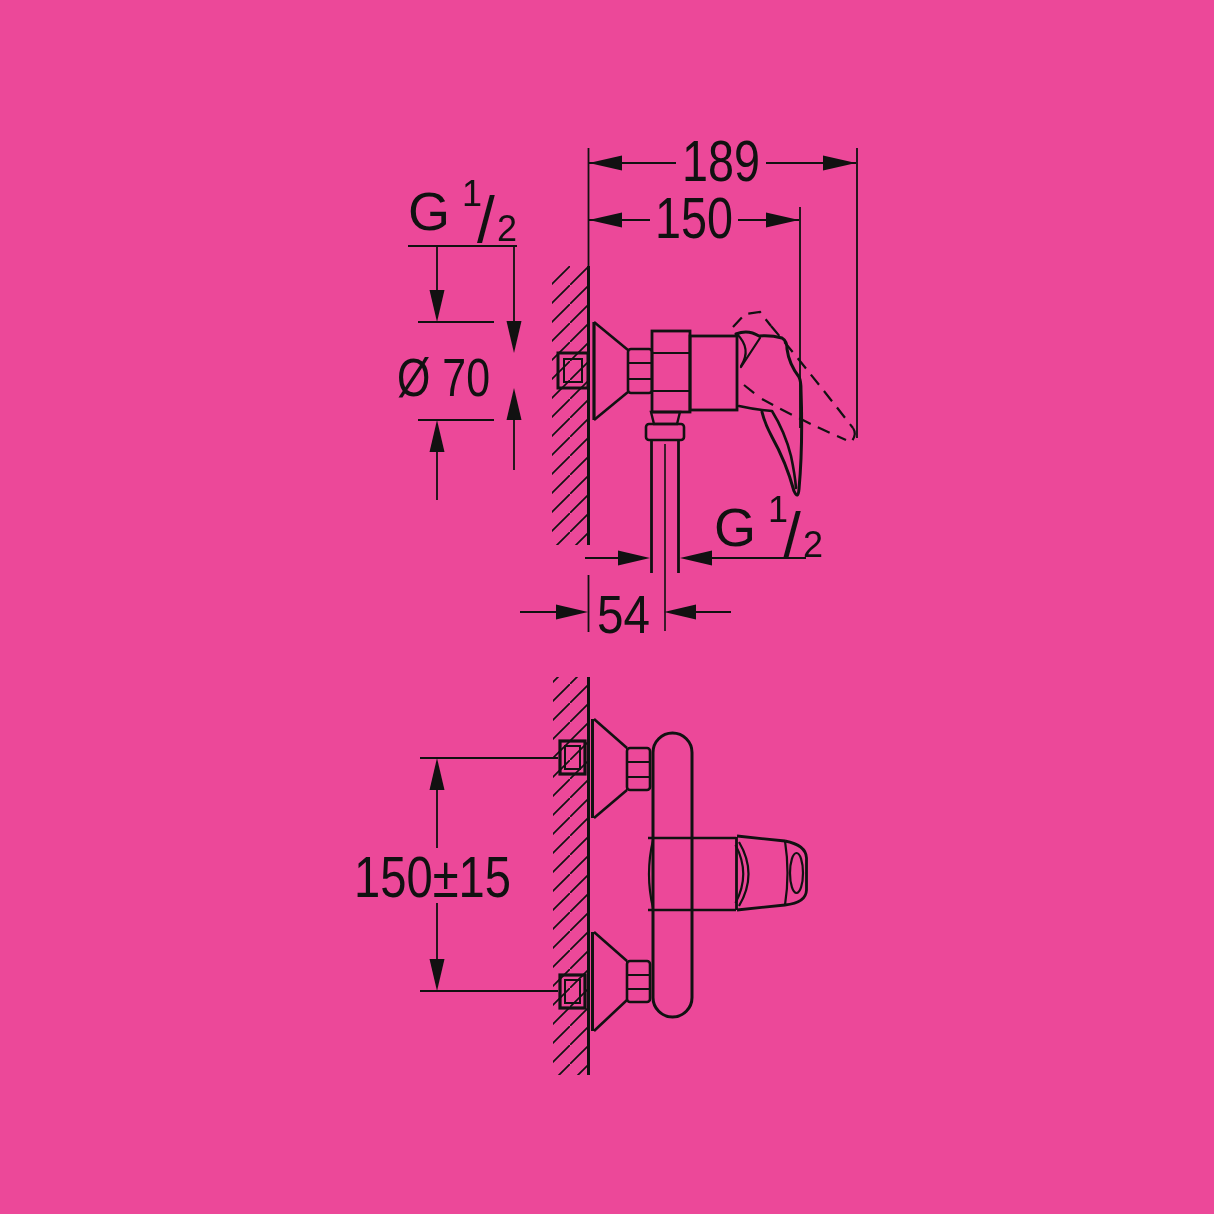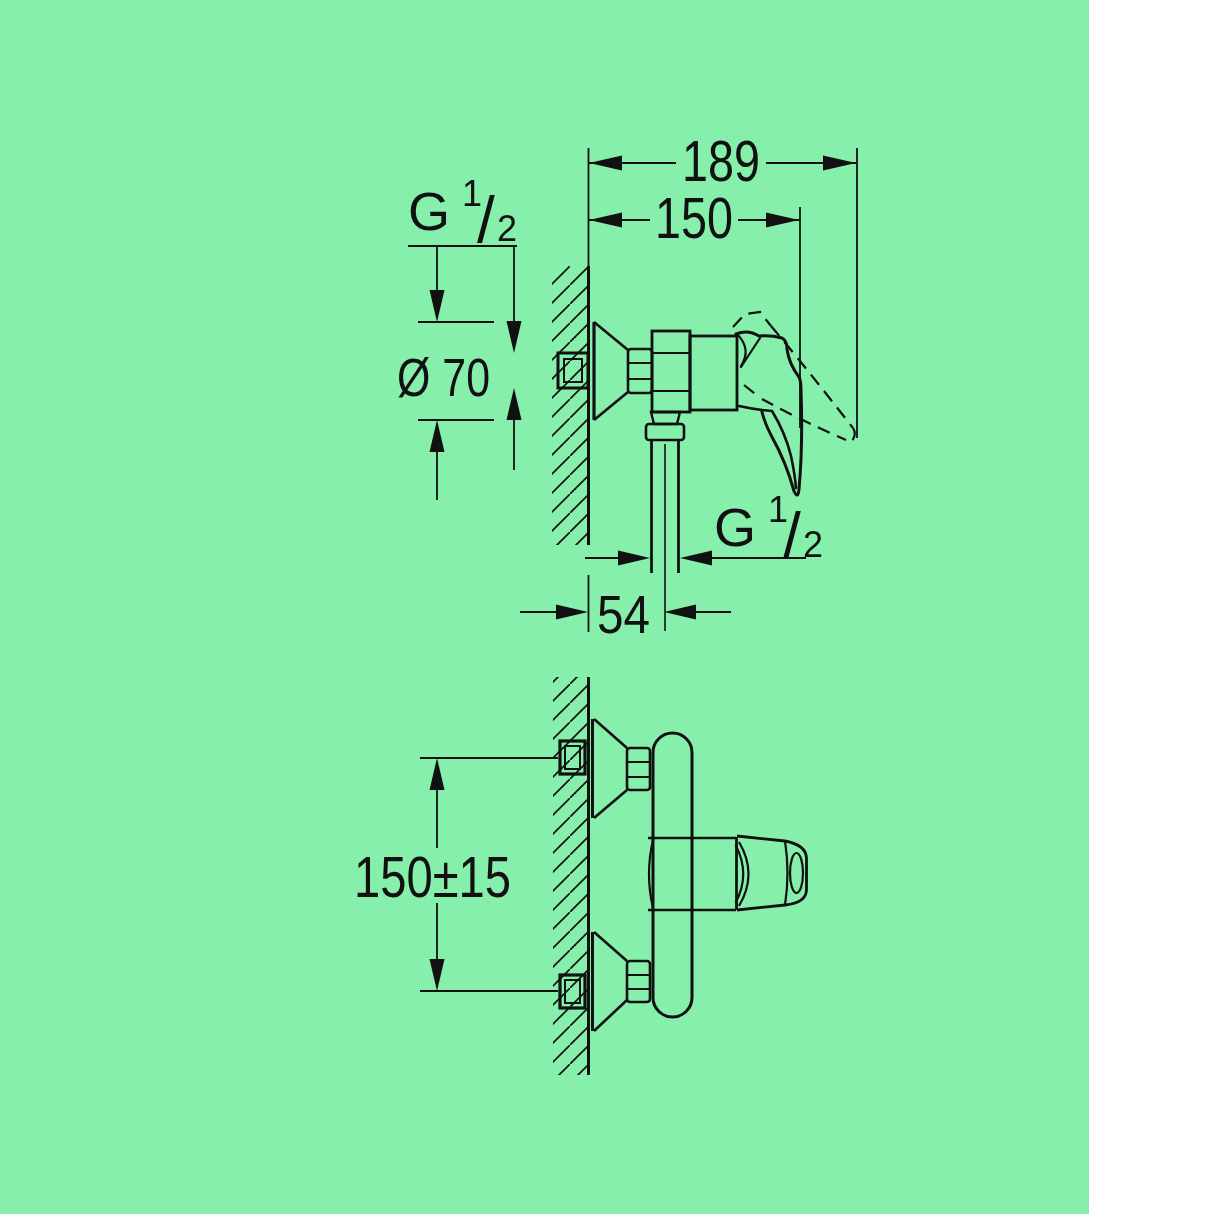--- a/index.html
+++ b/index.html
@@ -1,16 +1,16 @@
 <!DOCTYPE html>
 <html><head>
 <meta charset="utf-8">
 <style>
   html,body{margin:0;padding:0;background:#fff;}
-  .page{position:relative;width:1089px;height:1214px;background:#86efac;overflow:hidden;
+  .page{position:relative;width:1214px;height:1214px;background:#ec4899;overflow:hidden;
         font-family:"Liberation Sans", sans-serif;}
   svg{position:absolute;left:0;top:0;}
   text{fill:#111;font-family:"Liberation Sans", sans-serif;}
 </style>
 </head>
 <body>
 
 <div class="page">
 <svg width="1214" height="1214" viewBox="0 0 1214 1214">
   <defs>

